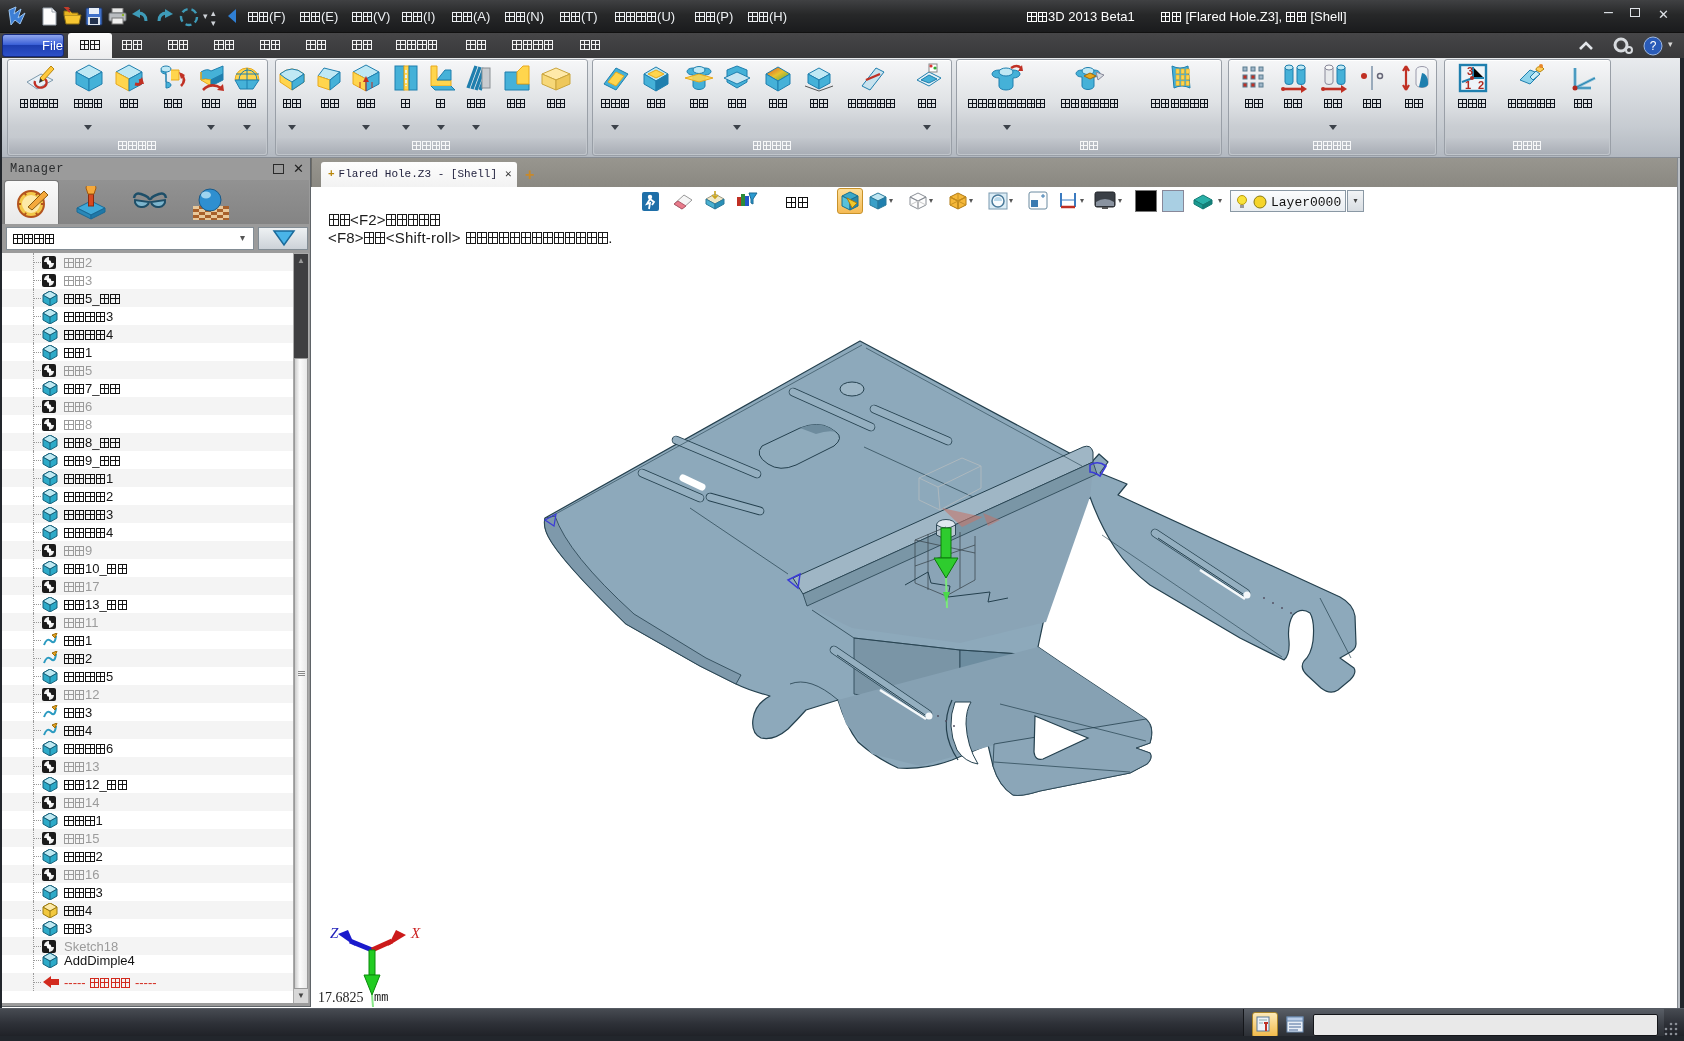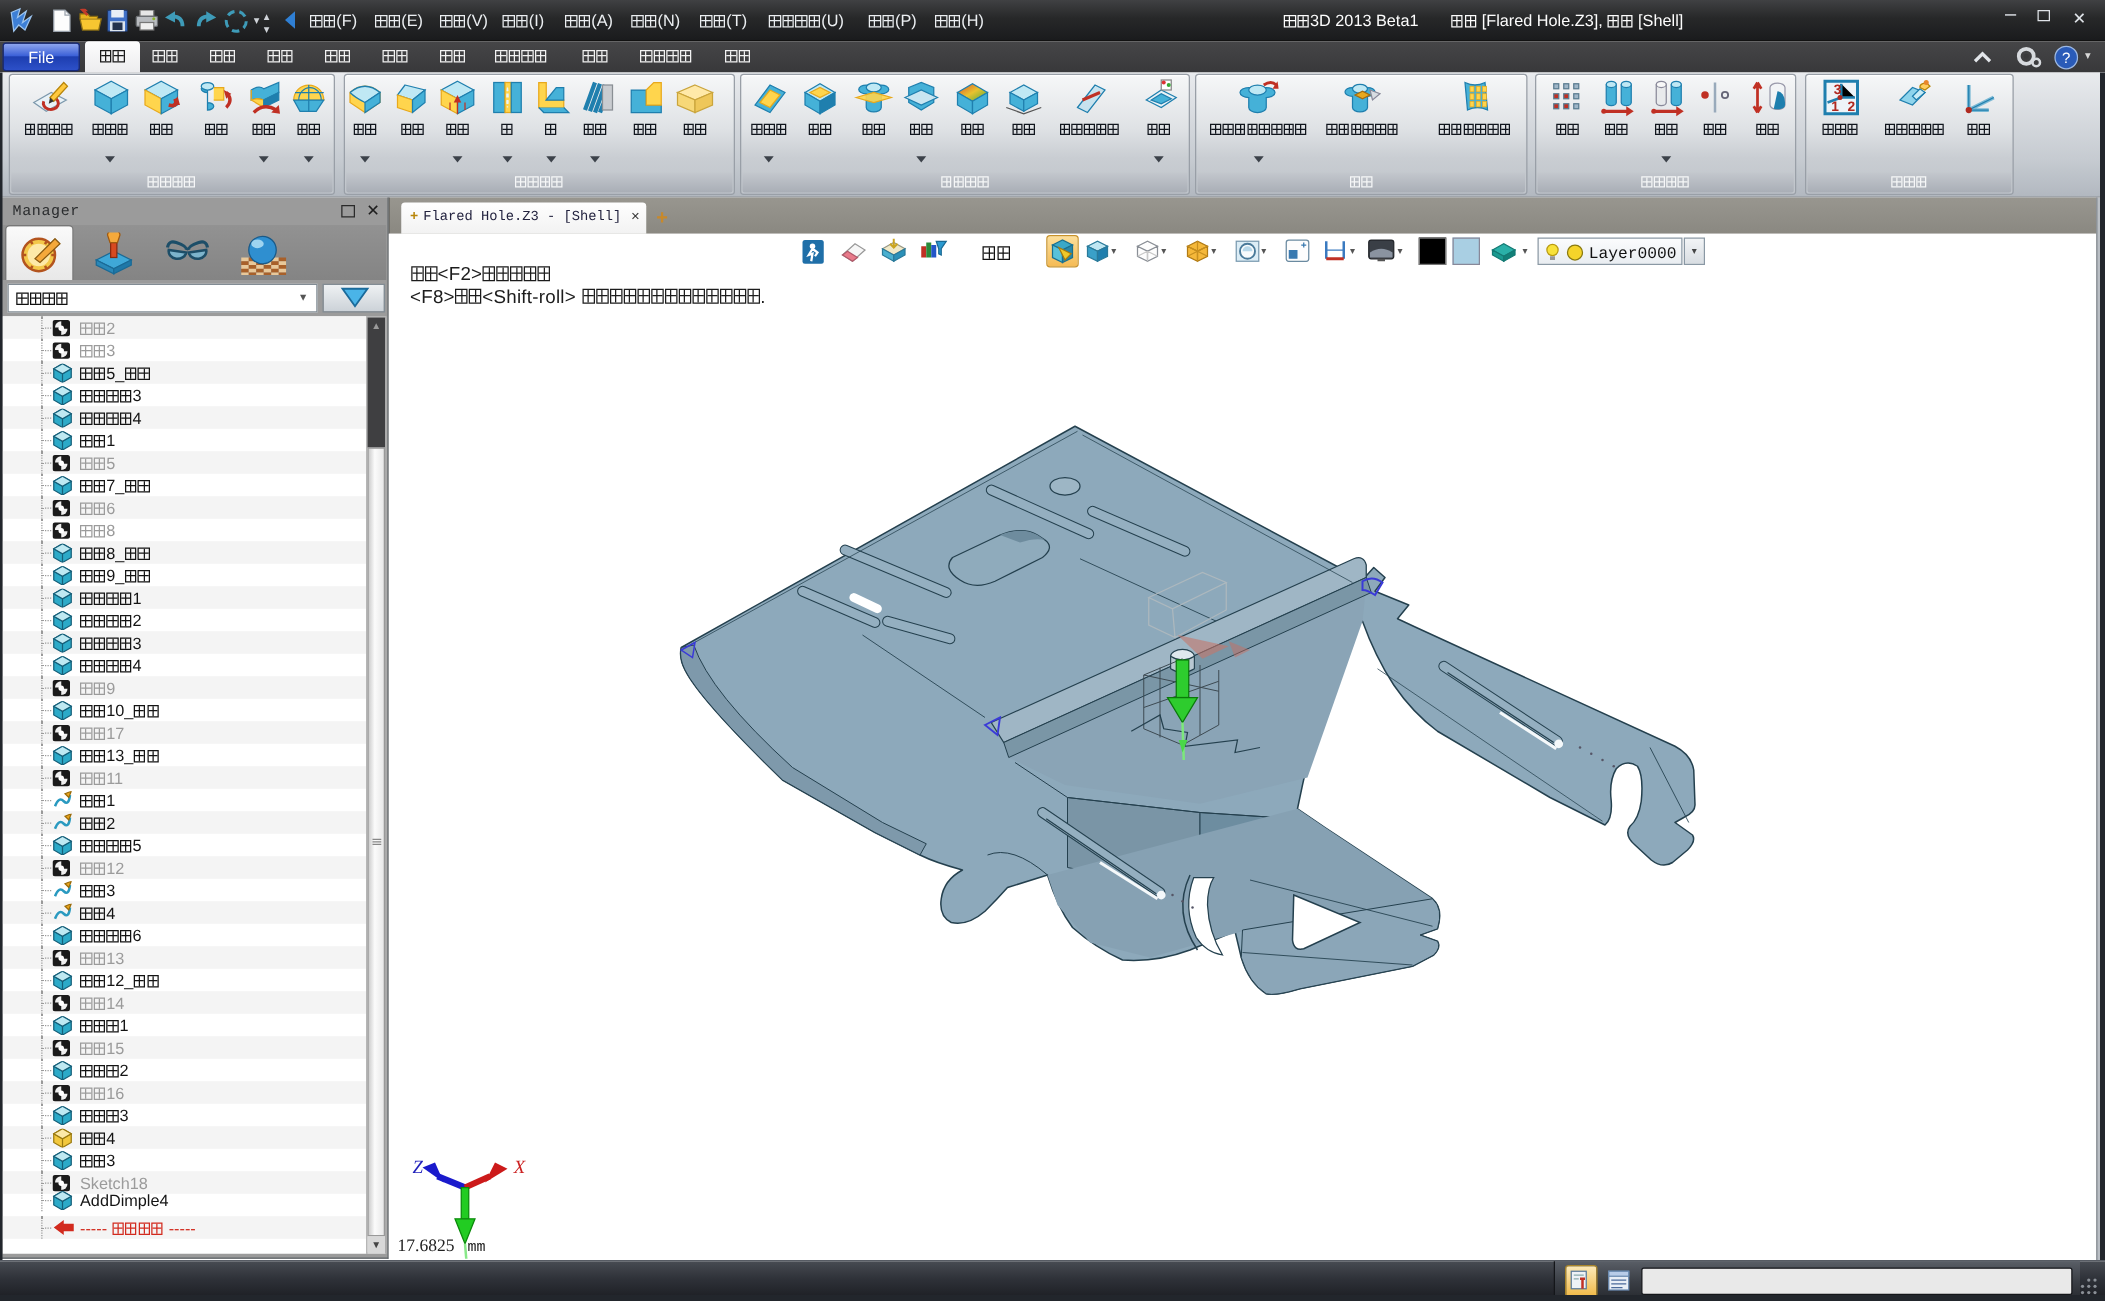--- a/index.html
+++ b/index.html
@@ -7,21 +7,21 @@
 i.c{display:inline-block;width:.72em;height:.76em;border:1px solid currentColor;margin:0 .07em 0 .02em;position:relative;vertical-align:-.04em}
 i.c:before{content:"";position:absolute;left:0;right:0;top:42%;border-top:1px solid currentColor}
 i.c:after{content:"";position:absolute;top:0;bottom:0;left:44%;border-left:1px solid currentColor}
 
 #tb{left:0;top:0;width:1684px;height:33px;background:linear-gradient(#404143,#272829 45%,#1a1b1d);border-bottom:1px solid #111}
 #tb .mi{position:absolute;top:9px;color:#eceff2;font-size:13px;white-space:nowrap}
 #tb .wb{position:absolute;top:7px;color:#dfe3e8;font-size:14px}
 
 #tr2{left:0;top:33px;width:1684px;height:25px;background:linear-gradient(#464648,#38383a)}
 .rtab{position:absolute;top:4px;color:#f2f2f2;font-size:13px;white-space:nowrap}
-#filebtn{position:absolute;left:2px;top:1px;width:62px;height:23px;border-radius:3px;background:linear-gradient(#8fa6ee,#3d62d8 45%,#1d3eb0 50%,#2d50c8);border:1px solid #15297c;color:#fff;font-size:13px;text-align:center;line-height:21px}
+#filebtn{position:absolute;left:2px;top:1px;width:62px;height:23px;border-radius:3px;background:linear-gradient(#8fa6ee,#3d62d8 45%,#1d3eb0 50%,#2d50c8);border:1px solid #15297c;color:#fff;font-size:13px;text-align:right;line-height:21px}
 #acttab{position:absolute;left:68px;top:0px;width:44px;height:25px;background:linear-gradient(#fdfdfd,#ececee);border-radius:3px 3px 0 0;color:#1a1a1a;text-align:center;padding-top:4px;font-size:13px}
 
 #rb{left:0;top:58px;width:1684px;height:100px;background:linear-gradient(#e9ebee,#c6cbd1 70%,#b2b8c0);border-bottom:1px solid #878d95}
 .rg{position:absolute;top:1px;height:97px;border:1px solid #999fa7;border-radius:3px;background:linear-gradient(#f6f7f8,#dfe2e5 45%,#c9cdd2 70%,#bfc4ca);box-shadow:inset 0 1px 0 #fff}
 .rgl{position:absolute;left:1px;right:1px;bottom:1px;height:16px;background:linear-gradient(#c3c7cd,#a9aeb6);color:#f6f7f8;text-align:center;border-radius:0 0 2px 2px;font-size:12px;padding-top:1px}
 .ri{position:absolute;top:4px;text-align:center;color:#10151d;font-size:12px}
 .ri svg{display:block;margin:0 auto}
 .ri .lb{margin-top:3px;white-space:nowrap}
 .da{position:absolute;width:0;height:0;border-left:4px solid transparent;border-right:4px solid transparent;border-top:5px solid #3c424a}
 

